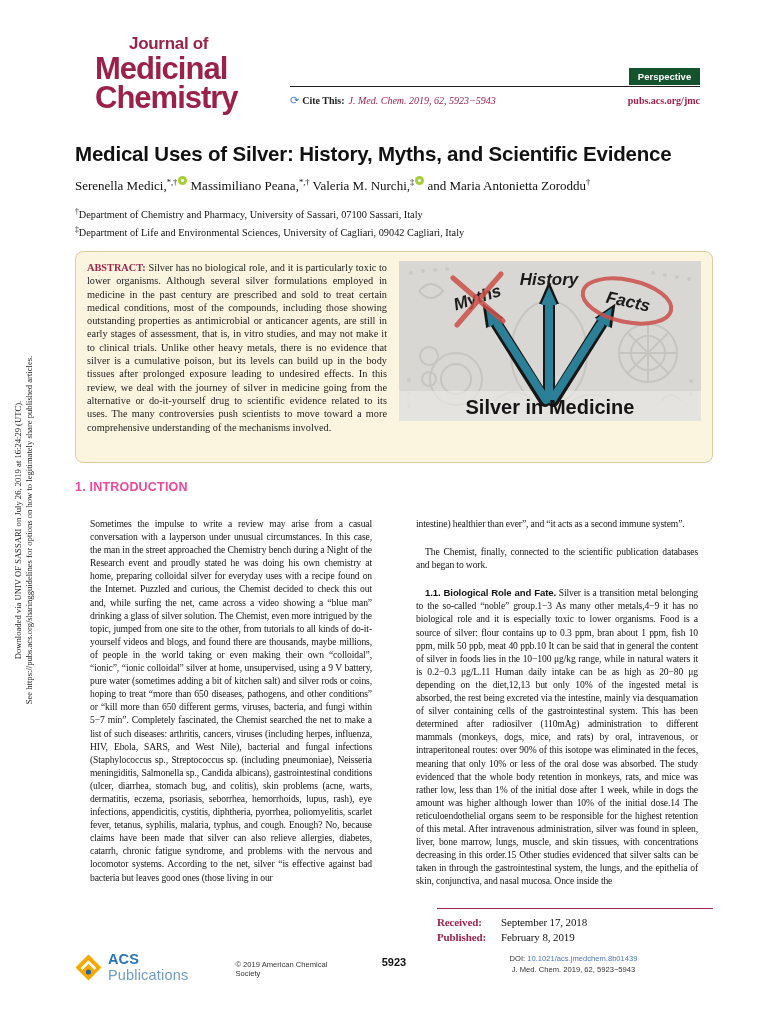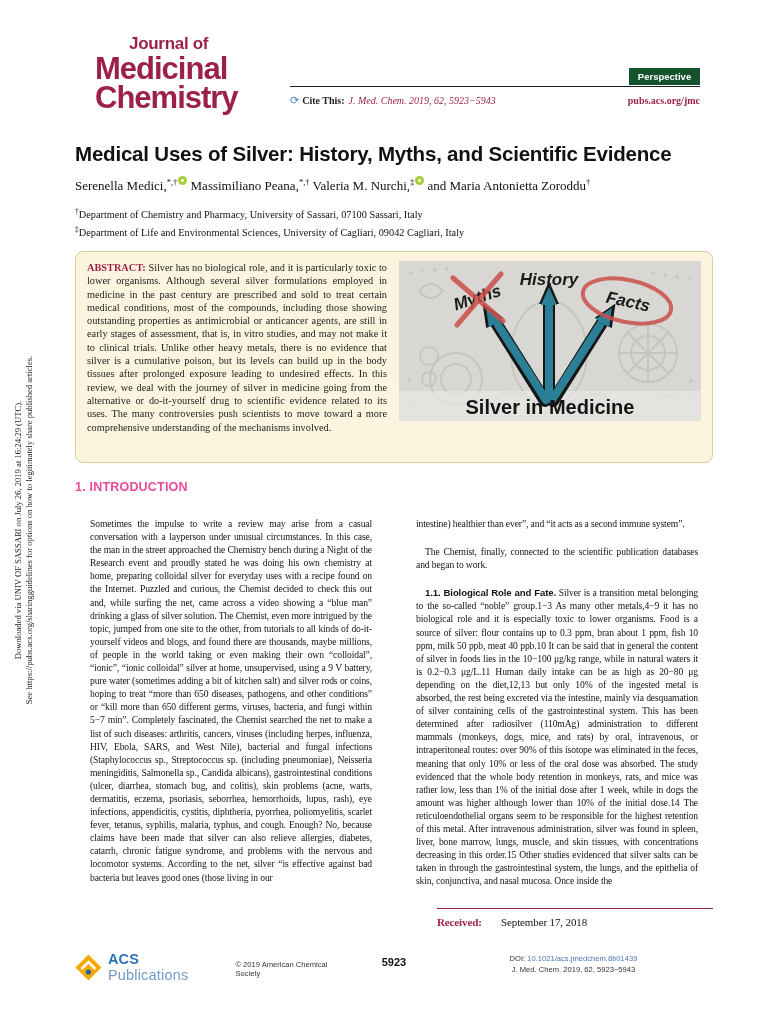--- a/index.html
+++ b/index.html
@@ -181,20 +181,21 @@
     <p>Sometimes the impulse to write a review may arise from a casual conversation with a layperson under unusual circumstances. In this case, the man in the street approached the Chemistry bench during a Night of the Research event and proudly stated he was doing his own chemistry at home, preparing colloidal silver for everyday uses with a recipe found on the Internet. Puzzled and curious, the Chemist decided to check this out and, while surfing the net, came across a video showing a “blue man” drinking a glass of silver solution. The Chemist, even more intrigued by the topic, jumped from one site to the other, from tutorials to all kinds of do-it-yourself videos and blogs, and found there are thousands, maybe millions, of people in the world taking or even making their own “colloidal”, “ionic”, “ionic colloidal” silver at home, unsupervised, using a 9 V battery, pure water (sometimes adding a bit of kitchen salt) and silver rods or coins, hoping to treat “more than 650 diseases, pathogens, and other conditions” or “kill more than 650 different germs, viruses, bacteria, and fungi within 5−7 min”. Completely fascinated, the Chemist searched the net to make a list of such diseases: arthritis, cancers, viruses (including herpes, influenza, HIV, Ebola, SARS, and West Nile), bacterial and fungal infections (Staphylococcus sp., Streptococcus sp. (including pneumoniae), Neisseria meningiditis, Salmonella sp., Candida albicans), gastrointestinal conditions (ulcer, diarrhea, stomach bug, and colitis), skin problems (acne, warts, dermatitis, eczema, psoriasis, seborrhea, hemorrhoids, lupus, rash), eye infections, appendicitis, cystitis, diphtheria, pyorrhea, poliomyelitis, scarlet fever, tetanus, syphilis, malaria, typhus, and cough. Enough? No, because claims have been made that silver can also relieve allergies, diabetes, catarrh, chronic fatigue syndrome, and problems with the nervous and locomotor systems. According to the net, silver “is effective against bad bacteria but leaves good ones (those living in our</p>
   </div>
   <div class="col">
     <div class="col-right-text">
       <p>intestine) healthier than ever”, and “it acts as a second immune system”.</p>
       <p class="ind">The Chemist, finally, connected to the scientific publication databases and began to work.</p>
       <p class="ind"><span class="runin">1.1. Biological Role and Fate.</span> <span>Silver is a transition metal belonging to the so-called “noble” group.1−3 As many other metals,4−9 it has no biological role and it is especially toxic to lower organisms. Food is a source of silver: flour contains up to 0.3 ppm, bran about 1 ppm, fish 10 ppm, milk 50 ppb, meat 40 ppb.10 It can be said that in general the content of silver in foods lies in the 10−100 μg/kg range, while in natural waters it is 0.2−0.3 μg/L.11 Human daily intake can be as high as 20−80 μg depending on the diet,12,13 but only 10% of the ingested metal is absorbed, the rest being excreted via the intestine, mainly via desquamation of silver containing cells of the gastrointestinal system. This has been determined after radiosilver (110mAg) administration to different mammals (monkeys, dogs, mice, and rats) by oral, intravenous, or intraperitoneal routes: over 90% of this isotope was eliminated in the feces, meaning that only 10% or less of the oral dose was absorbed. The study evidenced that the whole body retention in monkeys, rats, and mice was rather low, less than 1% of the initial dose after 1 week, while in dogs the amount was higher although lower than 10% of the initial dose.14 The reticuloendothelial organs seem to be responsible for the highest retention of this metal. After intravenous administration, silver was found in spleen, liver, bone marrow, lungs, muscle, and skin tissues, with concentrations decreasing in this order.15 Other studies evidenced that silver salts can be taken in through the gastrointestinal system, the lungs, and the epithelia of skin, conjunctiva, and nasal mucosa. Once inside the</span></p>
     </div>
     <div class="dates">
       <div><span class="lbl">Received:</span><span>September 17, 2018</span></div>
+      <div><span class="lbl">Published:</span><span>February 8, 2019</span></div>
     </div>
   </div>
 </div>
 
 <div class="footer">
   <div class="f-left">
     <svg class="acs-mark" width="27" height="27" viewBox="0 0 27 27" xmlns="http://www.w3.org/2000/svg">
       <polygon points="13.5,0.5 26.5,13.5 13.5,26.5 0.5,13.5" fill="#f5a800"></polygon>
       <path d="M6.5,15 L13.5,8 L20.5,15" fill="none" stroke="#ffffff" stroke-width="2.6"></path>
       <circle cx="13.5" cy="18" r="2.6" fill="#1f65a8"></circle>

